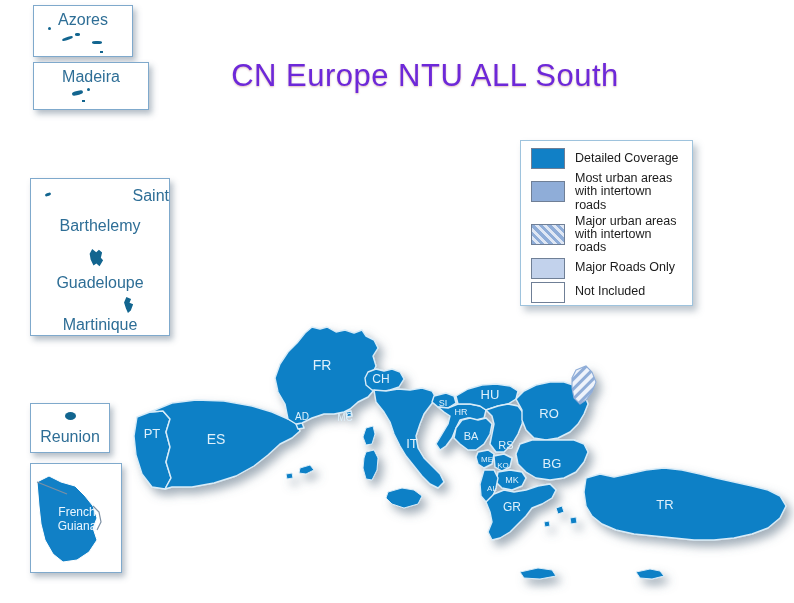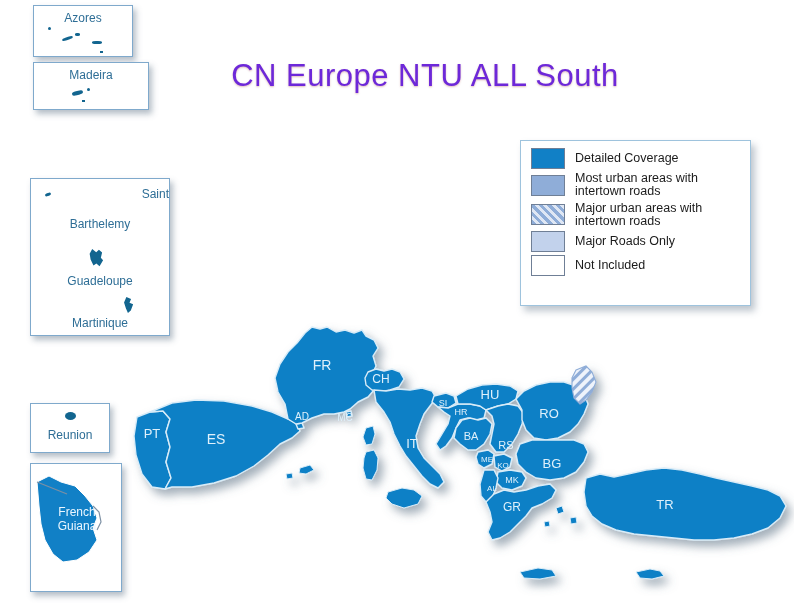--- a/index.html
+++ b/index.html
@@ -20,36 +20,36 @@
 
   
   .inset{
     position:absolute;background:#ffffff;
     border:1px solid #7fa9cc;
     box-shadow:3px 4px 6px rgba(90,110,130,.45);
     box-sizing:border-box;
   }
   .inset-label{
     position:absolute;width:100%;text-align:center;
-    color:#2e6e96;font-size:12px;white-space:nowrap;
+    color:#2e6e96;font-size:16px;white-space:nowrap;
     left:0;
   }
   .inset-label.small{font-size:11.5px;}
   .isle{position:absolute;background:#12658f;}
 
   #inset-azores{left:33px;top:5px;width:100px;height:52px;}
   #inset-madeira{left:33px;top:62px;width:116px;height:48px;}
   #inset-canary{left:28px;top:113px;width:112px;height:50px;}
   #inset-antilles{left:30px;top:178px;width:140px;height:158px;}
   #inset-reunion{left:30px;top:403px;width:80px;height:50px;}
-  #inset-guiana{left:30px;top:463px;width:92px;height:129px;}
+  #inset-guiana{left:30px;top:463px;width:92px;height:110px;}
 
   
   #legend{
-    position:absolute;left:520px;top:140px;width:231px;height:166px;
+    position:absolute;left:520px;top:140px;width:173px;height:166px;
     background:#ffffff;border:1px solid #9ec3dd;
     box-shadow:4px 5px 7px rgba(90,110,130,.40);
     box-sizing:border-box;padding:7px 8px 6px 10px;
   }
   .legend-row{display:flex;align-items:center;margin-bottom:3px;}
   .legend-row:last-child{margin-bottom:0;}
   .swatch{
     width:34px;height:21px;flex:0 0 34px;margin-right:10px;
     border:1px solid #6f7f96;box-sizing:border-box;
   }

